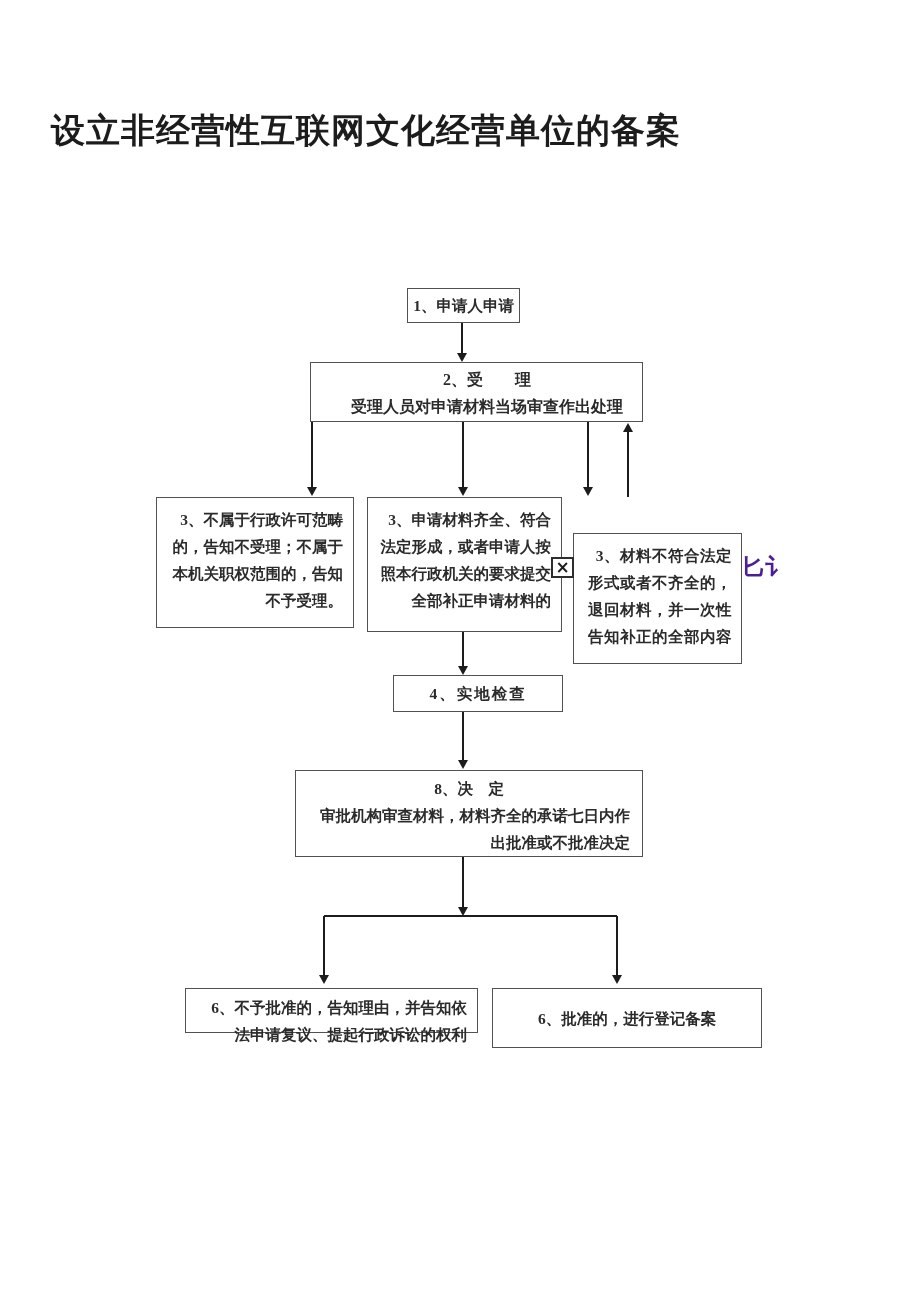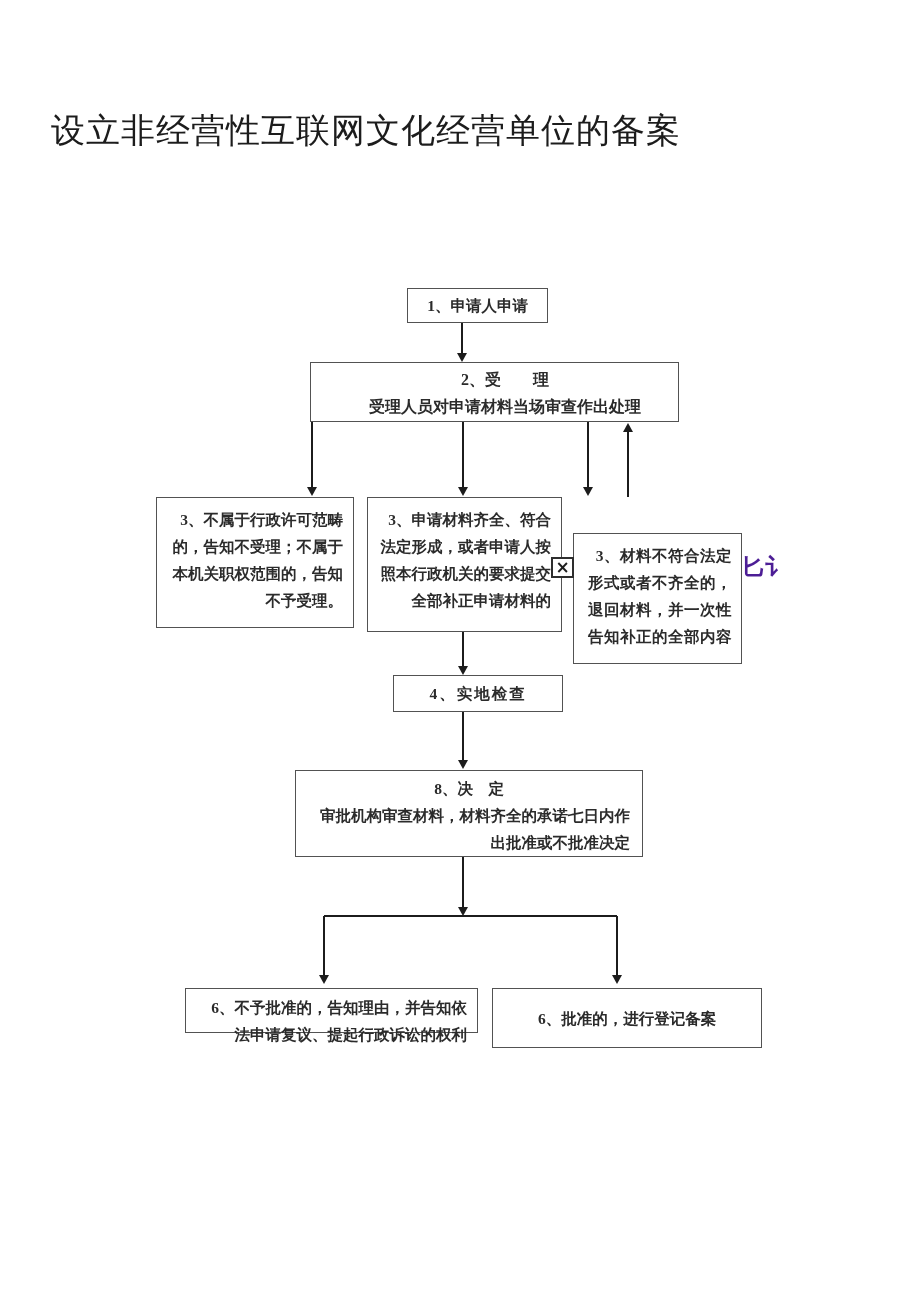--- a/index.html
+++ b/index.html
@@ -7,35 +7,35 @@
   body {
     width:920px; height:1301px; position:relative; overflow:hidden;
     font-family:"Liberation Serif","DejaVu Serif",serif;
     color:#262626;
   }
   .page { position:absolute; inset:0; background:#ffffff; }
 
   .doc-title {
     position:absolute; top:102px; left:0; width:732px;
     text-align:center; font-size:34px; line-height:57px;
-    font-weight:400; color:#1c1c1c; letter-spacing:1px;
+    font-weight:700; color:#1c1c1c; letter-spacing:1px;
   }
 
   .fbox {
     position:absolute; background:#ffffff;
     border:1px solid #525252;
     font-size:15.5px; font-weight:600; color:#2b2b2b;
     line-height:27px;
   }
   .fbox .center-line { text-align:center; }
   .fbox .body-text { text-align:right; }
 
-  .box-step1 { left:407px; top:288px; width:141px; height:35px;
+  .box-step1 { left:407px; top:288px; width:113px; height:35px;
     display:flex; align-items:center; justify-content:center; }
-  .box-step2 { left:310px; top:362px; width:369px; height:60px;
+  .box-step2 { left:310px; top:362px; width:333px; height:60px;
     padding-top:3px; text-align:center; font-size:16px;padding-left:21px; }
   .box-b-left  { left:156px; top:497px; width:198px; height:131px; padding:8px 10px 0 10px; }
   .box-b-mid   { left:367px; top:497px; width:195px; height:135px; padding:8px 10px 0 11px; }
   .box-b-right { left:573px; top:497px; width:169px; height:131px; padding:8px 9px 0 10px; letter-spacing:0.5px;margin-top:36px; }
   .box-step4 { left:393px; top:675px; width:170px; height:37px;
     display:flex; align-items:center; justify-content:center; letter-spacing:2px; }
   .box-step5 { left:295px; top:770px; width:348px; height:87px; padding:4px 12px 0 12px; }
   .box-res-left { left:185px; top:988px; width:293px; height:45px; padding:5px 10px 0 12px; }
   .box-res-right { left:492px; top:988px; width:270px; height:60px;
     display:flex; align-items:center; justify-content:center; }

